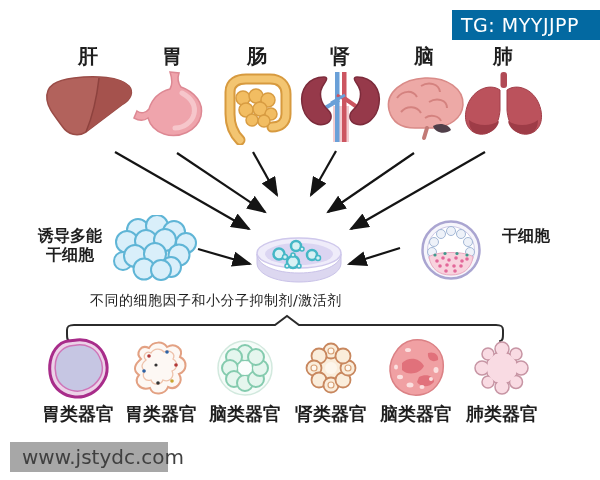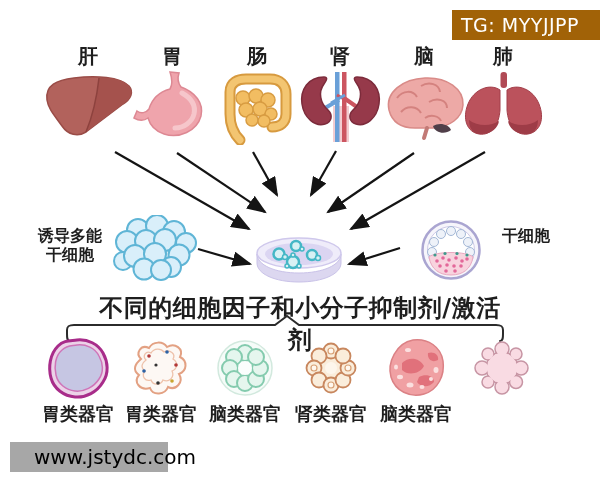--- a/index.html
+++ b/index.html
@@ -1,49 +1,49 @@
 <!DOCTYPE html>
 <html><head>
 <meta charset="utf-8">
 <style>
   html,body{margin:0;padding:0;background:#ffffff;}
   body{font-family:"DejaVu Sans","Liberation Sans",sans-serif;color:#1e1e1e;}
   .canvas{position:relative;width:600px;height:480px;background:#ffffff;overflow:hidden;}
 
   .badge{position:absolute;left:452px;top:10px;width:148px;height:30px;
-    background:#a16207;color:#fff;font-size:19px;line-height:30px;padding-left:9px;
+    background:#0369a1;color:#fff;font-size:19px;line-height:30px;padding-left:9px;
     box-sizing:border-box;letter-spacing:.5px;}
 
   .organ-col{position:absolute;top:44px;width:96px;text-align:center;}
   .organ-label{font-size:20px;font-weight:bold;line-height:24px;}
   .organ-col svg{display:block;margin:2px auto 0;}
 
   .arrows{position:absolute;left:0;top:0;pointer-events:none;}
 
   .side-label{position:absolute;font-size:16px;font-weight:bold;line-height:19px;text-align:center;}
   .side-label.left{left:24px;top:226px;width:92px;}
   .side-label.right{left:488px;top:226px;width:76px;}
   .side-label span{display:block;text-align:center;}
 
   .mid-icon{position:absolute;}
   .ipsc{left:111px;top:215px;}
   .dish{left:249px;top:228px;}
   .blast{left:419px;top:219px;}
 
-  .caption{position:absolute;left:90px;top:292px;width:420px;text-align:center;
-    font-size:24px;font-weight:bold;letter-spacing:.5px;}
+  .caption{position:absolute;left:90px;top:292px;width:420px;
+    font-size:14px;font-weight:normal;letter-spacing:.5px;}
 
   .bracket{position:absolute;left:66px;top:314px;}
 
   .organoid-col{position:absolute;top:337px;width:88px;text-align:center;}
   .organoid-col svg{display:block;margin:0 auto;}
   .organoid-label{font-size:18px;font-weight:bold;line-height:22px;margin-top:2px;}
 
   .watermark{position:absolute;left:10px;top:442px;width:158px;height:30px;
-    background:#a7a7a7;color:#000000;font-size:20px;line-height:30px;padding-left:24px;
+    background:#a7a7a7;color:#404040;font-size:20px;line-height:30px;padding-left:12px;
     box-sizing:border-box;}
 </style>
 </head>
 <body>
 
 <div class="canvas">
 
   <div class="badge">TG: MYYJJPP</div>
 
   <div class="organ-col" style="left:40px">
@@ -326,17 +326,18 @@
           <circle cx="18" cy="17" r="6"></circle>
           <circle cx="12" cy="31" r="7"></circle>
         <circle cx="18" cy="45" r="6"></circle>
           <circle cx="32" cy="50" r="7"></circle>
           <circle cx="46" cy="45" r="6.5"></circle>
         <circle cx="51" cy="31" r="7"></circle>
           <circle cx="46" cy="17" r="6"></circle>
       </g>
       <circle cx="32" cy="31" r="15" fill="#f9dbe3"></circle>
     </svg>
+    <div class="organoid-label">肺类器官</div>
   </div>
 
   <div class="watermark">www.jstydc.com</div>
 
 </div>
 
 </body></html>

